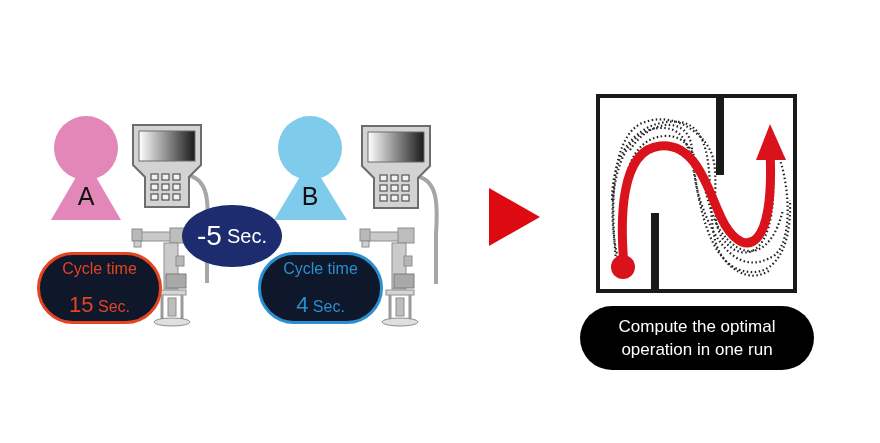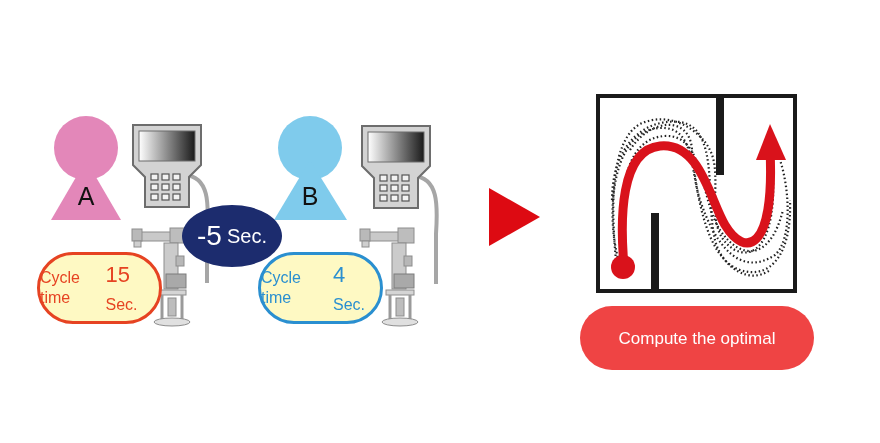--- a/index.html
+++ b/index.html
@@ -1,23 +1,23 @@
 <!DOCTYPE html>
 <html><head>
 <meta charset="utf-8">
 <style>
   html, body { margin:0; padding:0; background:#ffffff; }
   body { width:880px; height:443px; position:relative; overflow:hidden;
          font-family:"Liberation Sans", sans-serif; }
   svg { position:absolute; left:0; top:0; }
-  .cycle-box { position:absolute; border-radius:40px; background:#fef9c3;
-               display:flex; flex-direction:row; align-items:center; justify-content:flex-start;
+  .cycle-box { position:absolute; border-radius:40px; background:#0f172a;
+               display:flex; flex-direction:column; align-items:center; justify-content:flex-end;
                box-sizing:border-box; }
   .cycle-label { font-size:16px; line-height:20px; }
-  .cycle-value { line-height:28px; margin-top:4px; }
+  .cycle-value { line-height:28px; margin-top:12px; }
   .cycle-num { font-size:22px; }
   .cycle-unit { font-size:16px; }
   .person-letter { position:absolute; font-size:25px; color:#111; text-align:center; width:40px; }
   .diff-badge { position:absolute; color:#fff; display:flex; align-items:center; justify-content:center;
                 border-radius:50%; }
   .diff-num { font-size:28px; }
   .diff-unit { font-size:20px; margin-left:5px; }
   .result-pill { position:absolute; border-radius:34px; color:#fff; text-align:center;
                  font-size:17px; line-height:23px; display:flex; flex-direction:column;
                  justify-content:center; align-items:center; }
@@ -120,15 +120,16 @@
     <span class="cycle-num">4</span>
     <span class="cycle-unit">Sec.</span>
   </span>
 </div>
 
 <div class="diff-badge" style="left:182px; top:205px; width:100px; height:62px; background:#1c2c6e;">
   <span class="diff-num">-5</span>
   <span class="diff-unit">Sec.</span>
 </div>
 
-<div class="result-pill" style="left:580px; top:306px; width:234px; height:64px; background:#ef4444;">
+<div class="result-pill" style="left:580px; top:306px; width:234px; height:64px; background:#000000;">
   <span>Compute the optimal</span>
+  <span>operation in one run</span>
 </div>
 
 </body></html>

